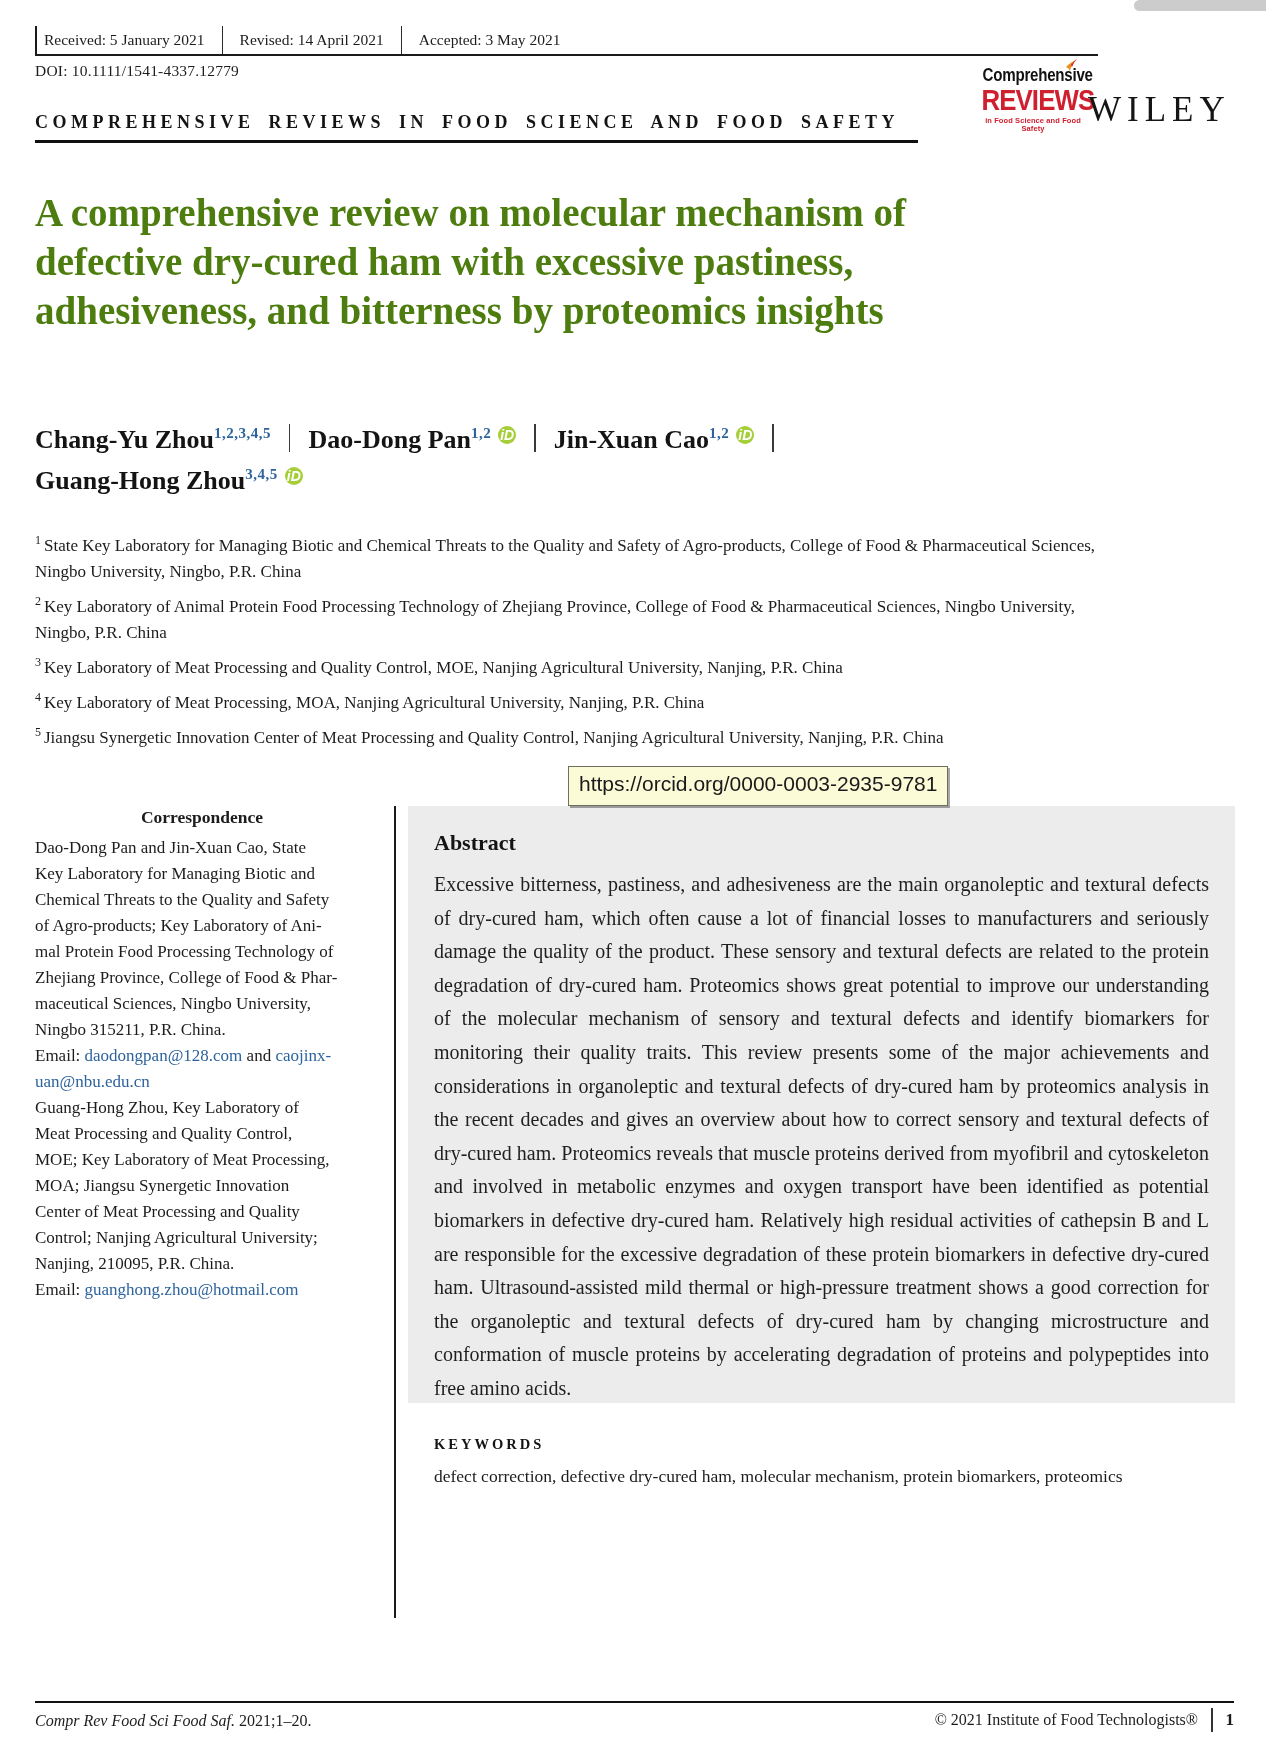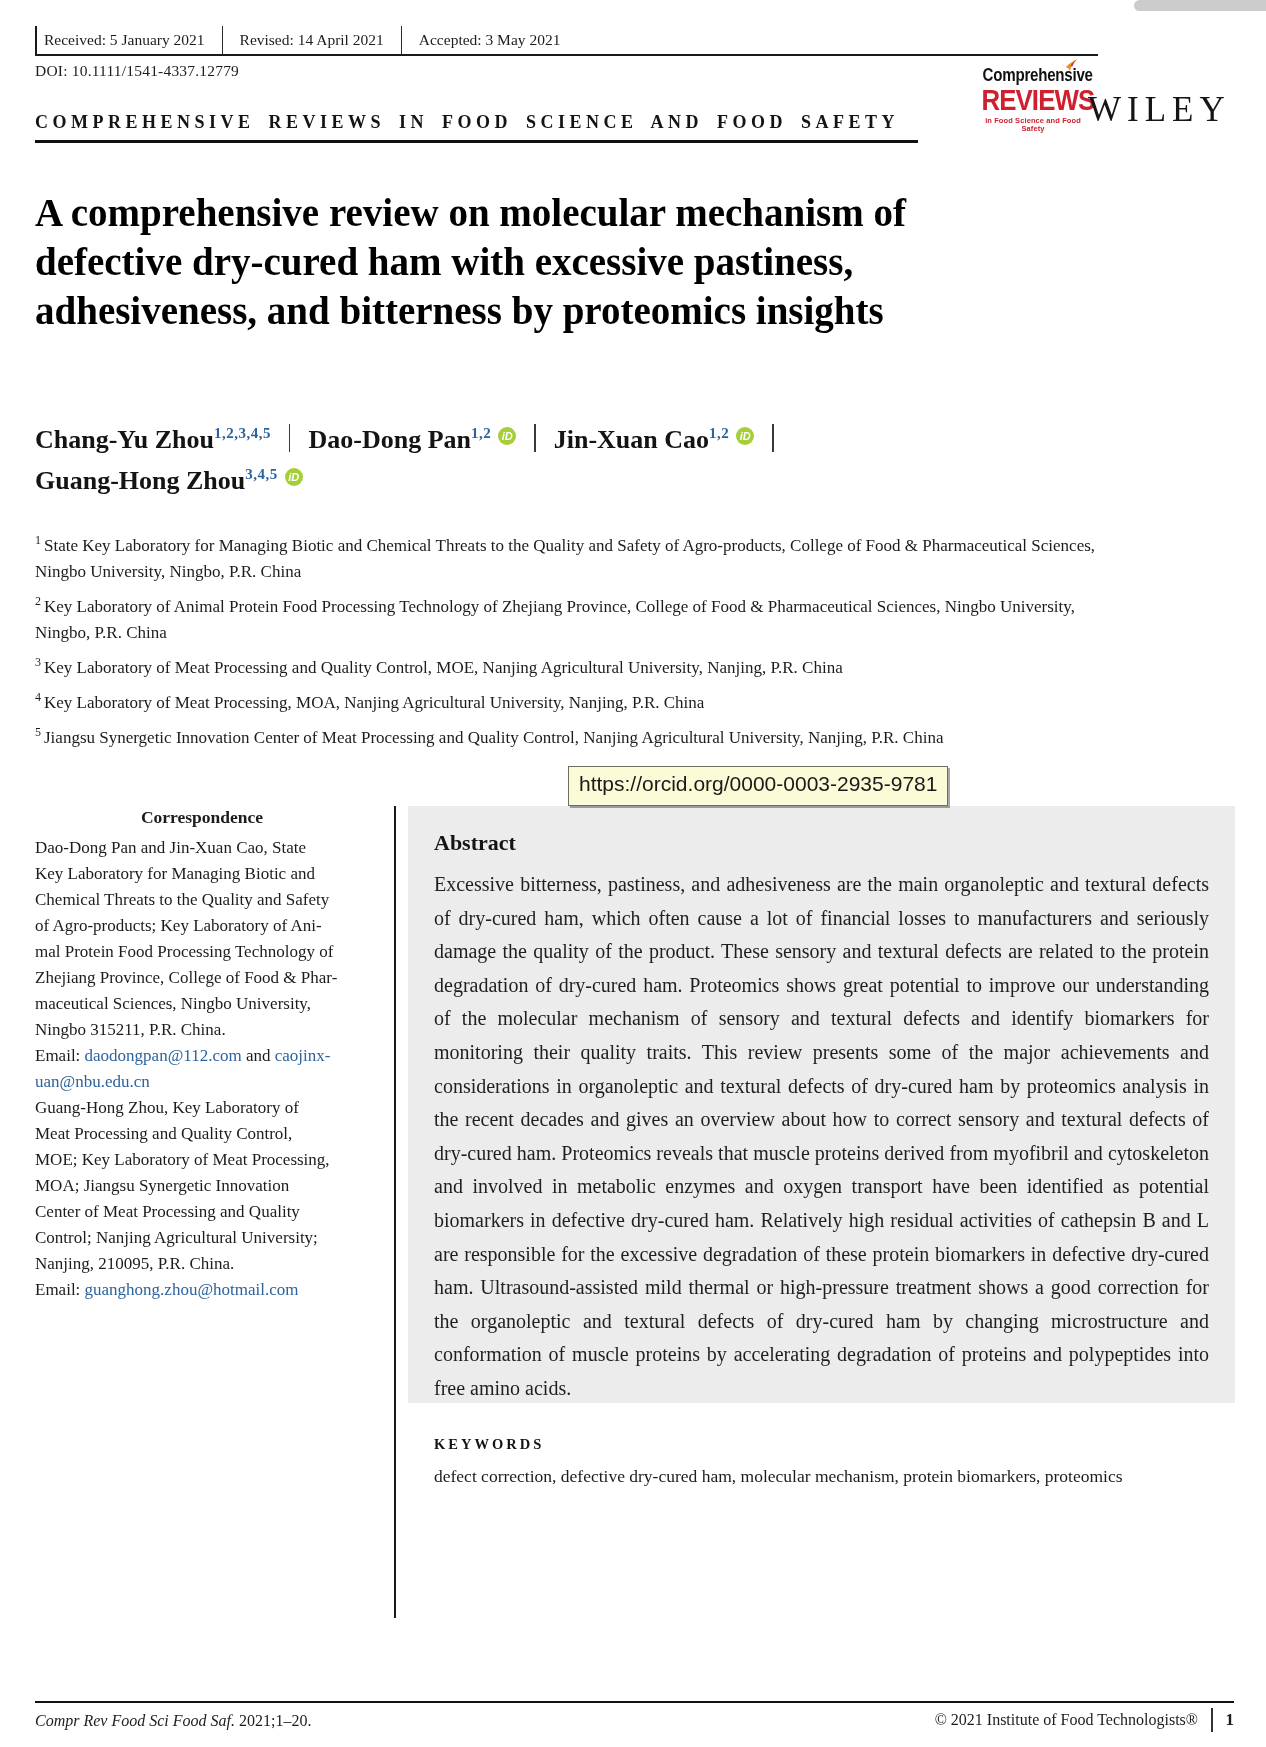--- a/index.html
+++ b/index.html
@@ -30,31 +30,31 @@
   .logo-line1 { font-size: 18px; font-weight: bold; color: #111; transform: scaleX(0.84); transform-origin: center; letter-spacing: -0.3px; }
   .logo-line2 { font-size: 30px; font-weight: bold; color: #cf2030; transform: scaleX(0.86); transform-origin: center; letter-spacing: -1px; margin-top: 1px; }
   .logo-line3 { font-size: 7.5px; font-weight: bold; color: #cf2030; margin-top: 2px; letter-spacing: 0.1px; }
   .flame-icon { position: absolute; left: 92px; top: -7px; width: 13px; height: 13px; }
 
   .wiley { position: absolute; left: 1088px; top: 90px; font-size: 35px; letter-spacing: 6px;
     color: #151515; font-family: "Liberation Serif", serif; }
 
   
   .title { position: absolute; left: 35px; top: 188px; width: 1000px; font-size: 39px; line-height: 49px;
-    font-weight: bold; color: #000000; white-space: pre-line; }
+    font-weight: bold; color: #4d7c0f; white-space: pre-line; }
 
   
   .authors-line { position: absolute; left: 35px; font-size: 26px; font-weight: bold; color: #141414; }
   .authors-line1 { top: 424px; }
   .authors-line2 { top: 466px; }
   .author sup { font-size: 15px; color: #2d639c; vertical-align: super; line-height: 0; letter-spacing: 0.5px; }
   .author-sep { display: inline-block; width: 1.5px; height: 28px; background: #3a3a3a; margin: 0 18px; vertical-align: -4px; }
   .orcid-badge { display: inline-flex; align-items: center; justify-content: center;
     width: 18px; height: 18px; border-radius: 50%; background: #a6ce39; color: #fff;
-    font-family: "Liberation Sans", sans-serif; font-size: 11px; font-weight: bold; font-style: italic;
+    font-family: "Liberation Sans", sans-serif; font-size: 14px; font-weight: bold; font-style: italic;
     margin-left: 7px; vertical-align: 8px; }
 
   
   .affiliations { position: absolute; left: 35px; top: 533px; width: 1066px; font-size: 17px; line-height: 26px; }
   .affil { margin-bottom: 9px; }
   .affil sup { font-size: 12px; vertical-align: super; line-height: 0; margin-right: 3px; }
 
   
   .orcid-tooltip { position: absolute; left: 568px; top: 766px; height: 40px; padding: 5px 10px 6px 10px;
     background: #fcfbd7; border: 1px solid #6e6e5c; box-shadow: 2px 2px 0 rgba(60,60,60,0.45);
@@ -140,21 +140,21 @@
   <aside class="correspondence">
     <div class="corr-heading">Correspondence</div>
     <div class="pre">Dao-Dong Pan and Jin-Xuan Cao, State
 Key Laboratory for Managing Biotic and
 Chemical Threats to the Quality and Safety
 of Agro-products; Key Laboratory of Ani-
 mal Protein Food Processing Technology of
 Zhejiang Province, College of Food &amp; Phar-
 maceutical Sciences, Ningbo University,
 Ningbo 315211, P.R. China.</div>
-    <div class="pre"><span>Email: </span><a class="link">daodongpan@112.com</a><span> and </span><a class="link">caojinx-
+    <div class="pre"><span>Email: </span><a class="link">daodongpan@128.com</a><span> and </span><a class="link">caojinx-
 uan@nbu.edu.cn</a></div>
     <div class="pre">Guang-Hong Zhou, Key Laboratory of
 Meat Processing and Quality Control,
 MOE; Key Laboratory of Meat Processing,
 MOA; Jiangsu Synergetic Innovation
 Center of Meat Processing and Quality
 Control; Nanjing Agricultural University;
 Nanjing, 210095, P.R. China.</div>
     <div class="pre"><span>Email: </span><a class="link">guanghong.zhou@hotmail.com</a></div>
   </aside>

